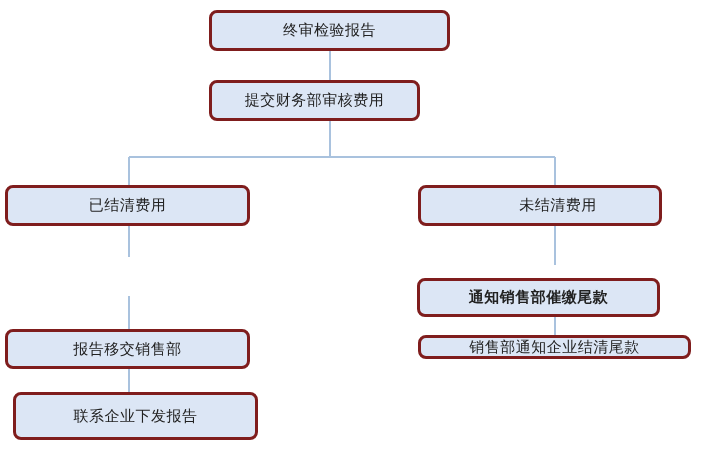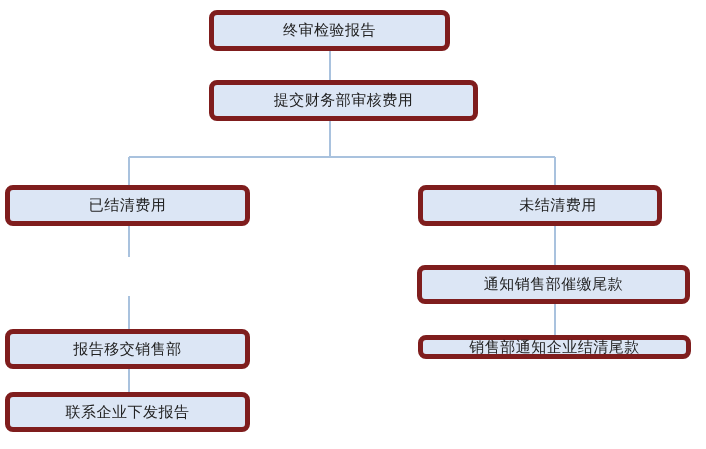--- a/index.html
+++ b/index.html
@@ -22,21 +22,21 @@
     left: 0;
     top: 0;
     width: 706px;
     height: 449px;
     pointer-events: none;
   }
   .node {
     position: absolute;
     box-sizing: border-box;
     background: #dce6f5;
-    border: 5px solid #7f1d1d;
+    border: 3px solid #7f1d1d;
     border-radius: 8px;
     display: flex;
     align-items: center;
     justify-content: center;
     color: #222222;
     font-size: 15px;
     line-height: 1.1;
     letter-spacing: 0.5px;
     white-space: nowrap;
     z-index: 2;
@@ -69,42 +69,42 @@
 
       <path d="M 555 226 L 555 265"></path>
       <path d="M 555 304 L 555 335"></path>
     </g>
   </svg>
 
   <div class="node" style="left:209px; top:10px; width:241px; height:41px;">
     <span class="node-label">终审检验报告</span>
   </div>
 
-  <div class="node" style="left:209px; top:80px; width:269px; height:41px;">
+  <div class="node" style="left:209px; top:80px; width:211px; height:41px;">
     <span class="node-label">提交财务部审核费用</span>
   </div>
 
   <div class="node" style="left:5px; top:185px; width:245px; height:41px;">
     <span class="node-label">已结清费用</span>
   </div>
 
 
   <div class="node" style="left:5px; top:329px; width:245px; height:40px;">
     <span class="node-label">报告移交销售部</span>
   </div>
 
-  <div class="node" style="left:5px; top:392px; width:245px; height:40px;">
+  <div class="node" style="left:13px; top:392px; width:245px; height:48px;">
     <span class="node-label">联系企业下发报告</span>
   </div>
 
   <div class="node" style="left:418px; top:185px; width:244px; height:41px;padding-left:36px;">
     <span class="node-label">未结清费用</span>
   </div>
 
-  <div class="node" style="left:417px; top:265px; width:273px; height:39px;">
+  <div class="node" style="left:417px; top:278px; width:243px; height:39px;font-weight:bold;">
     <span class="node-label">通知销售部催缴尾款</span>
   </div>
 
   <div class="node" style="left:418px; top:335px; width:273px; height:24px;">
     <span class="node-label">销售部通知企业结清尾款</span>
   </div>
 
 </div>
 
 </body></html>

